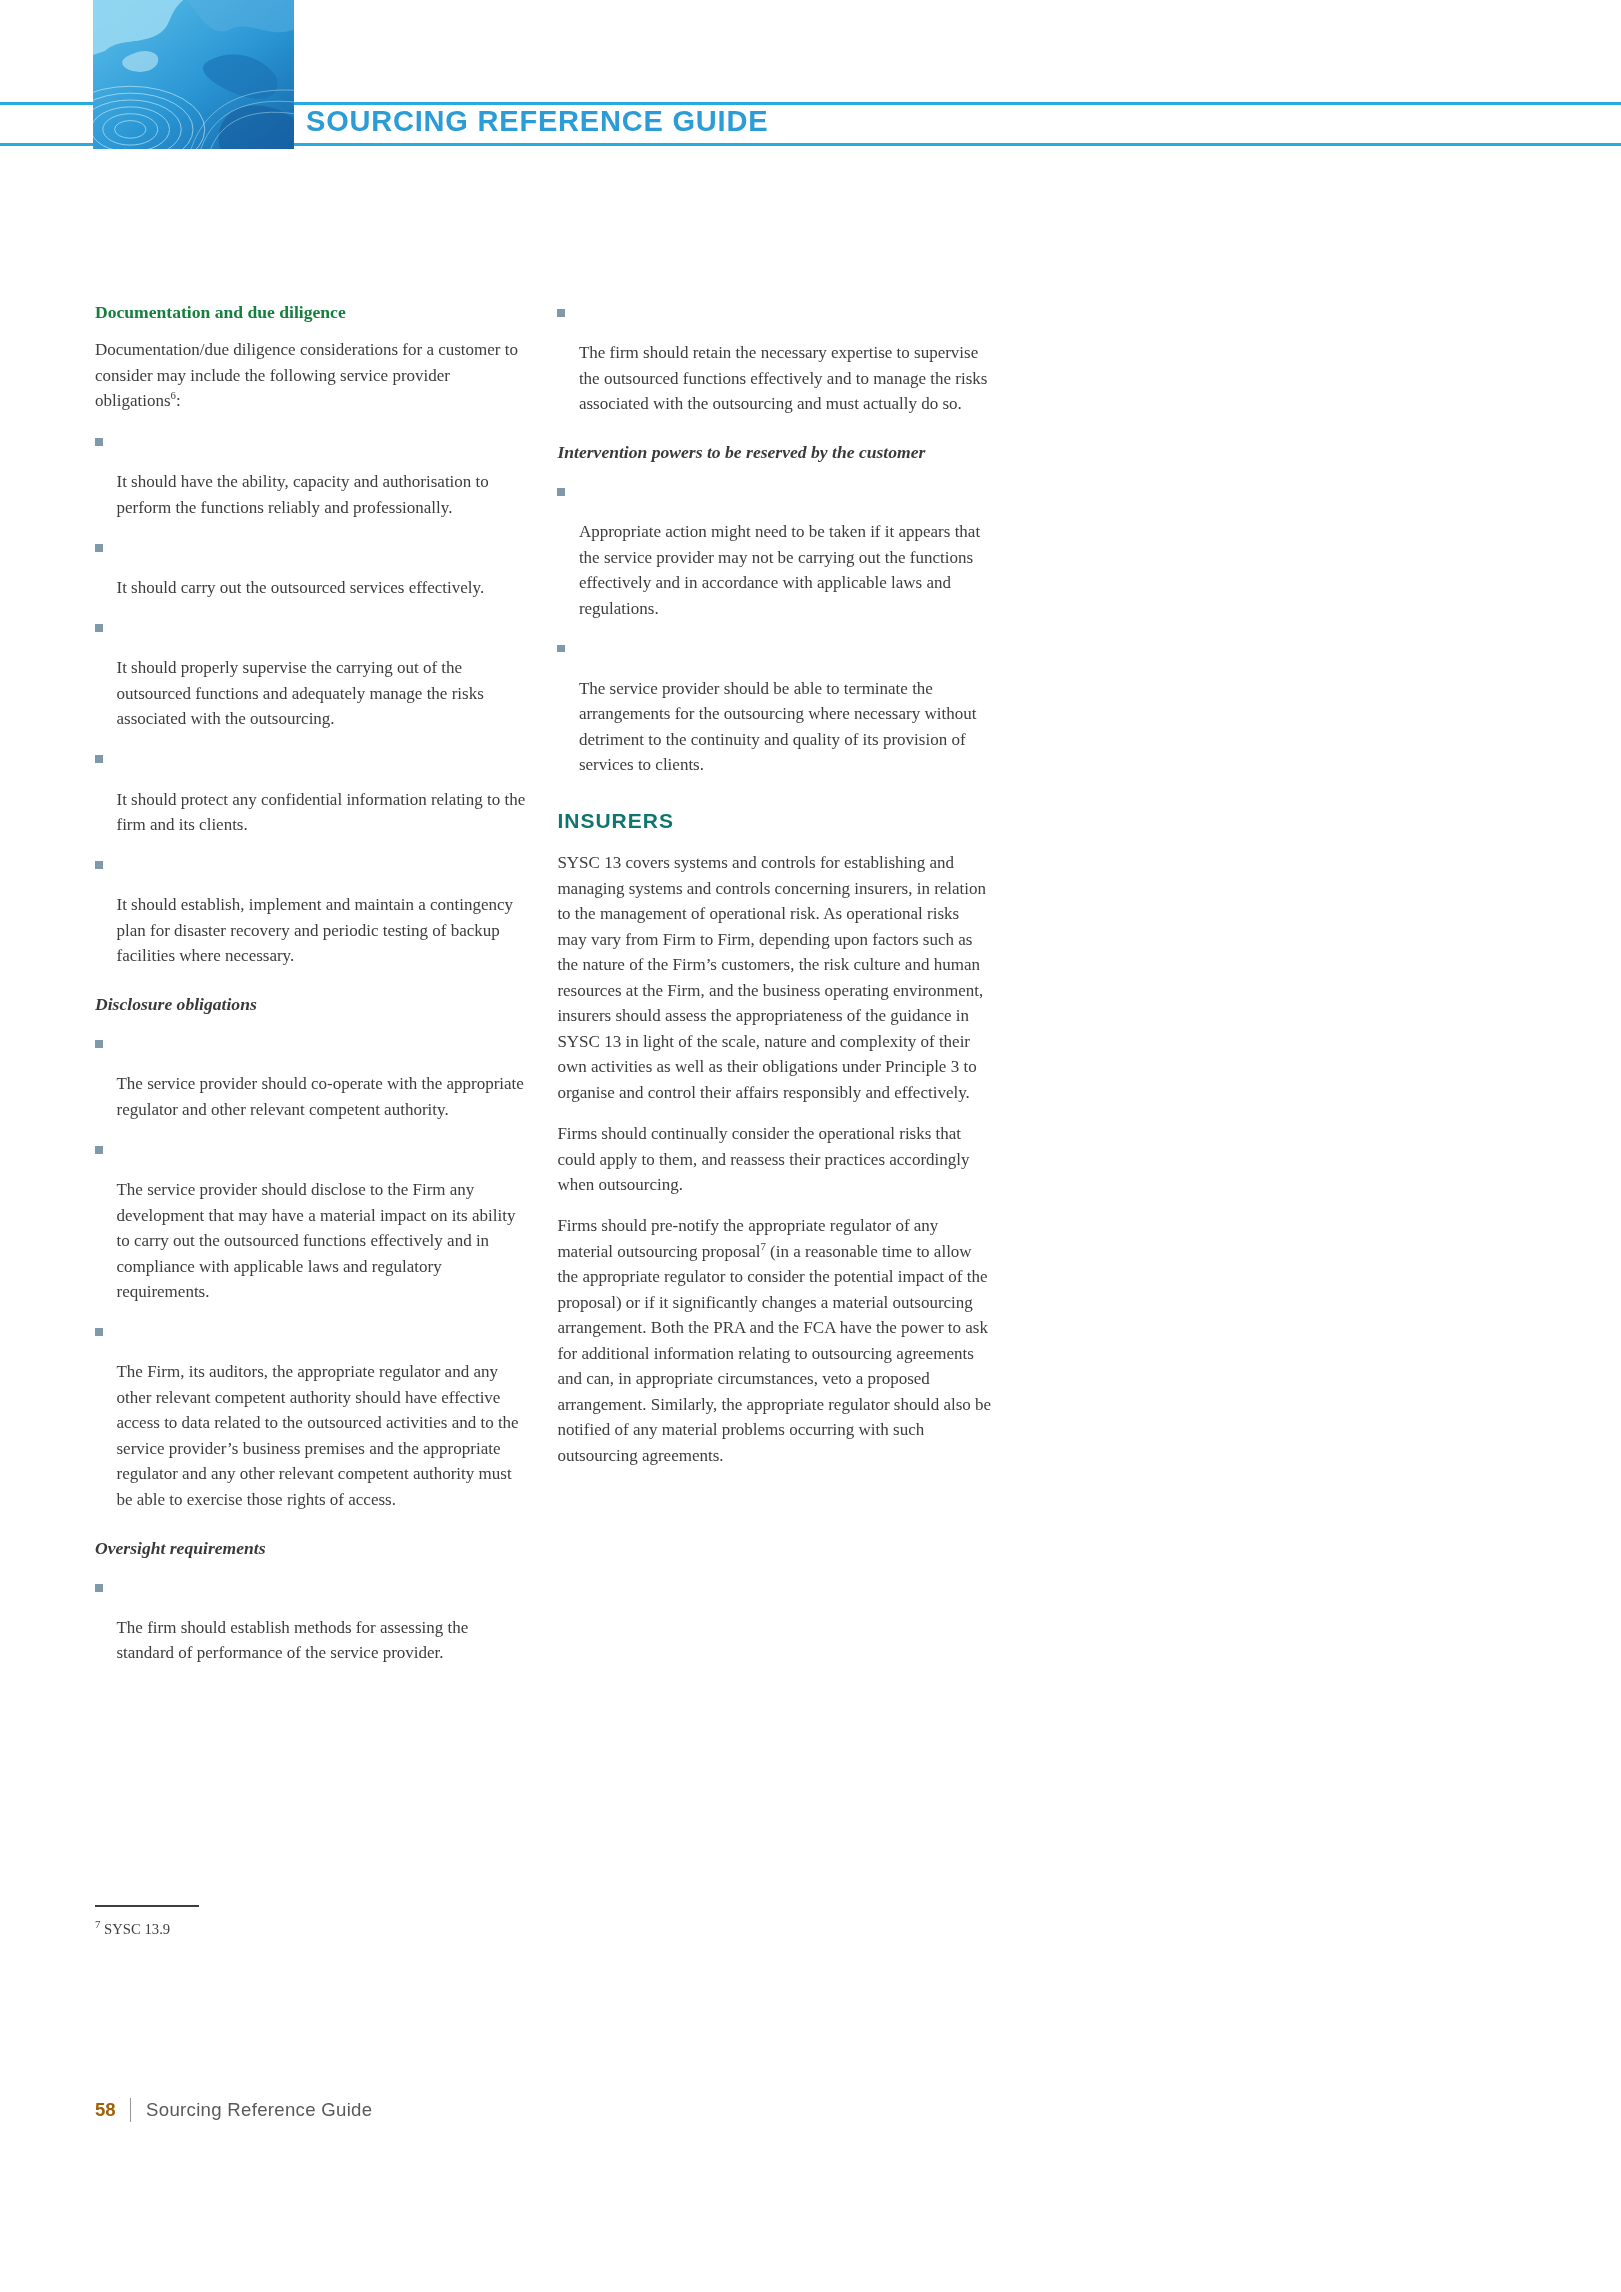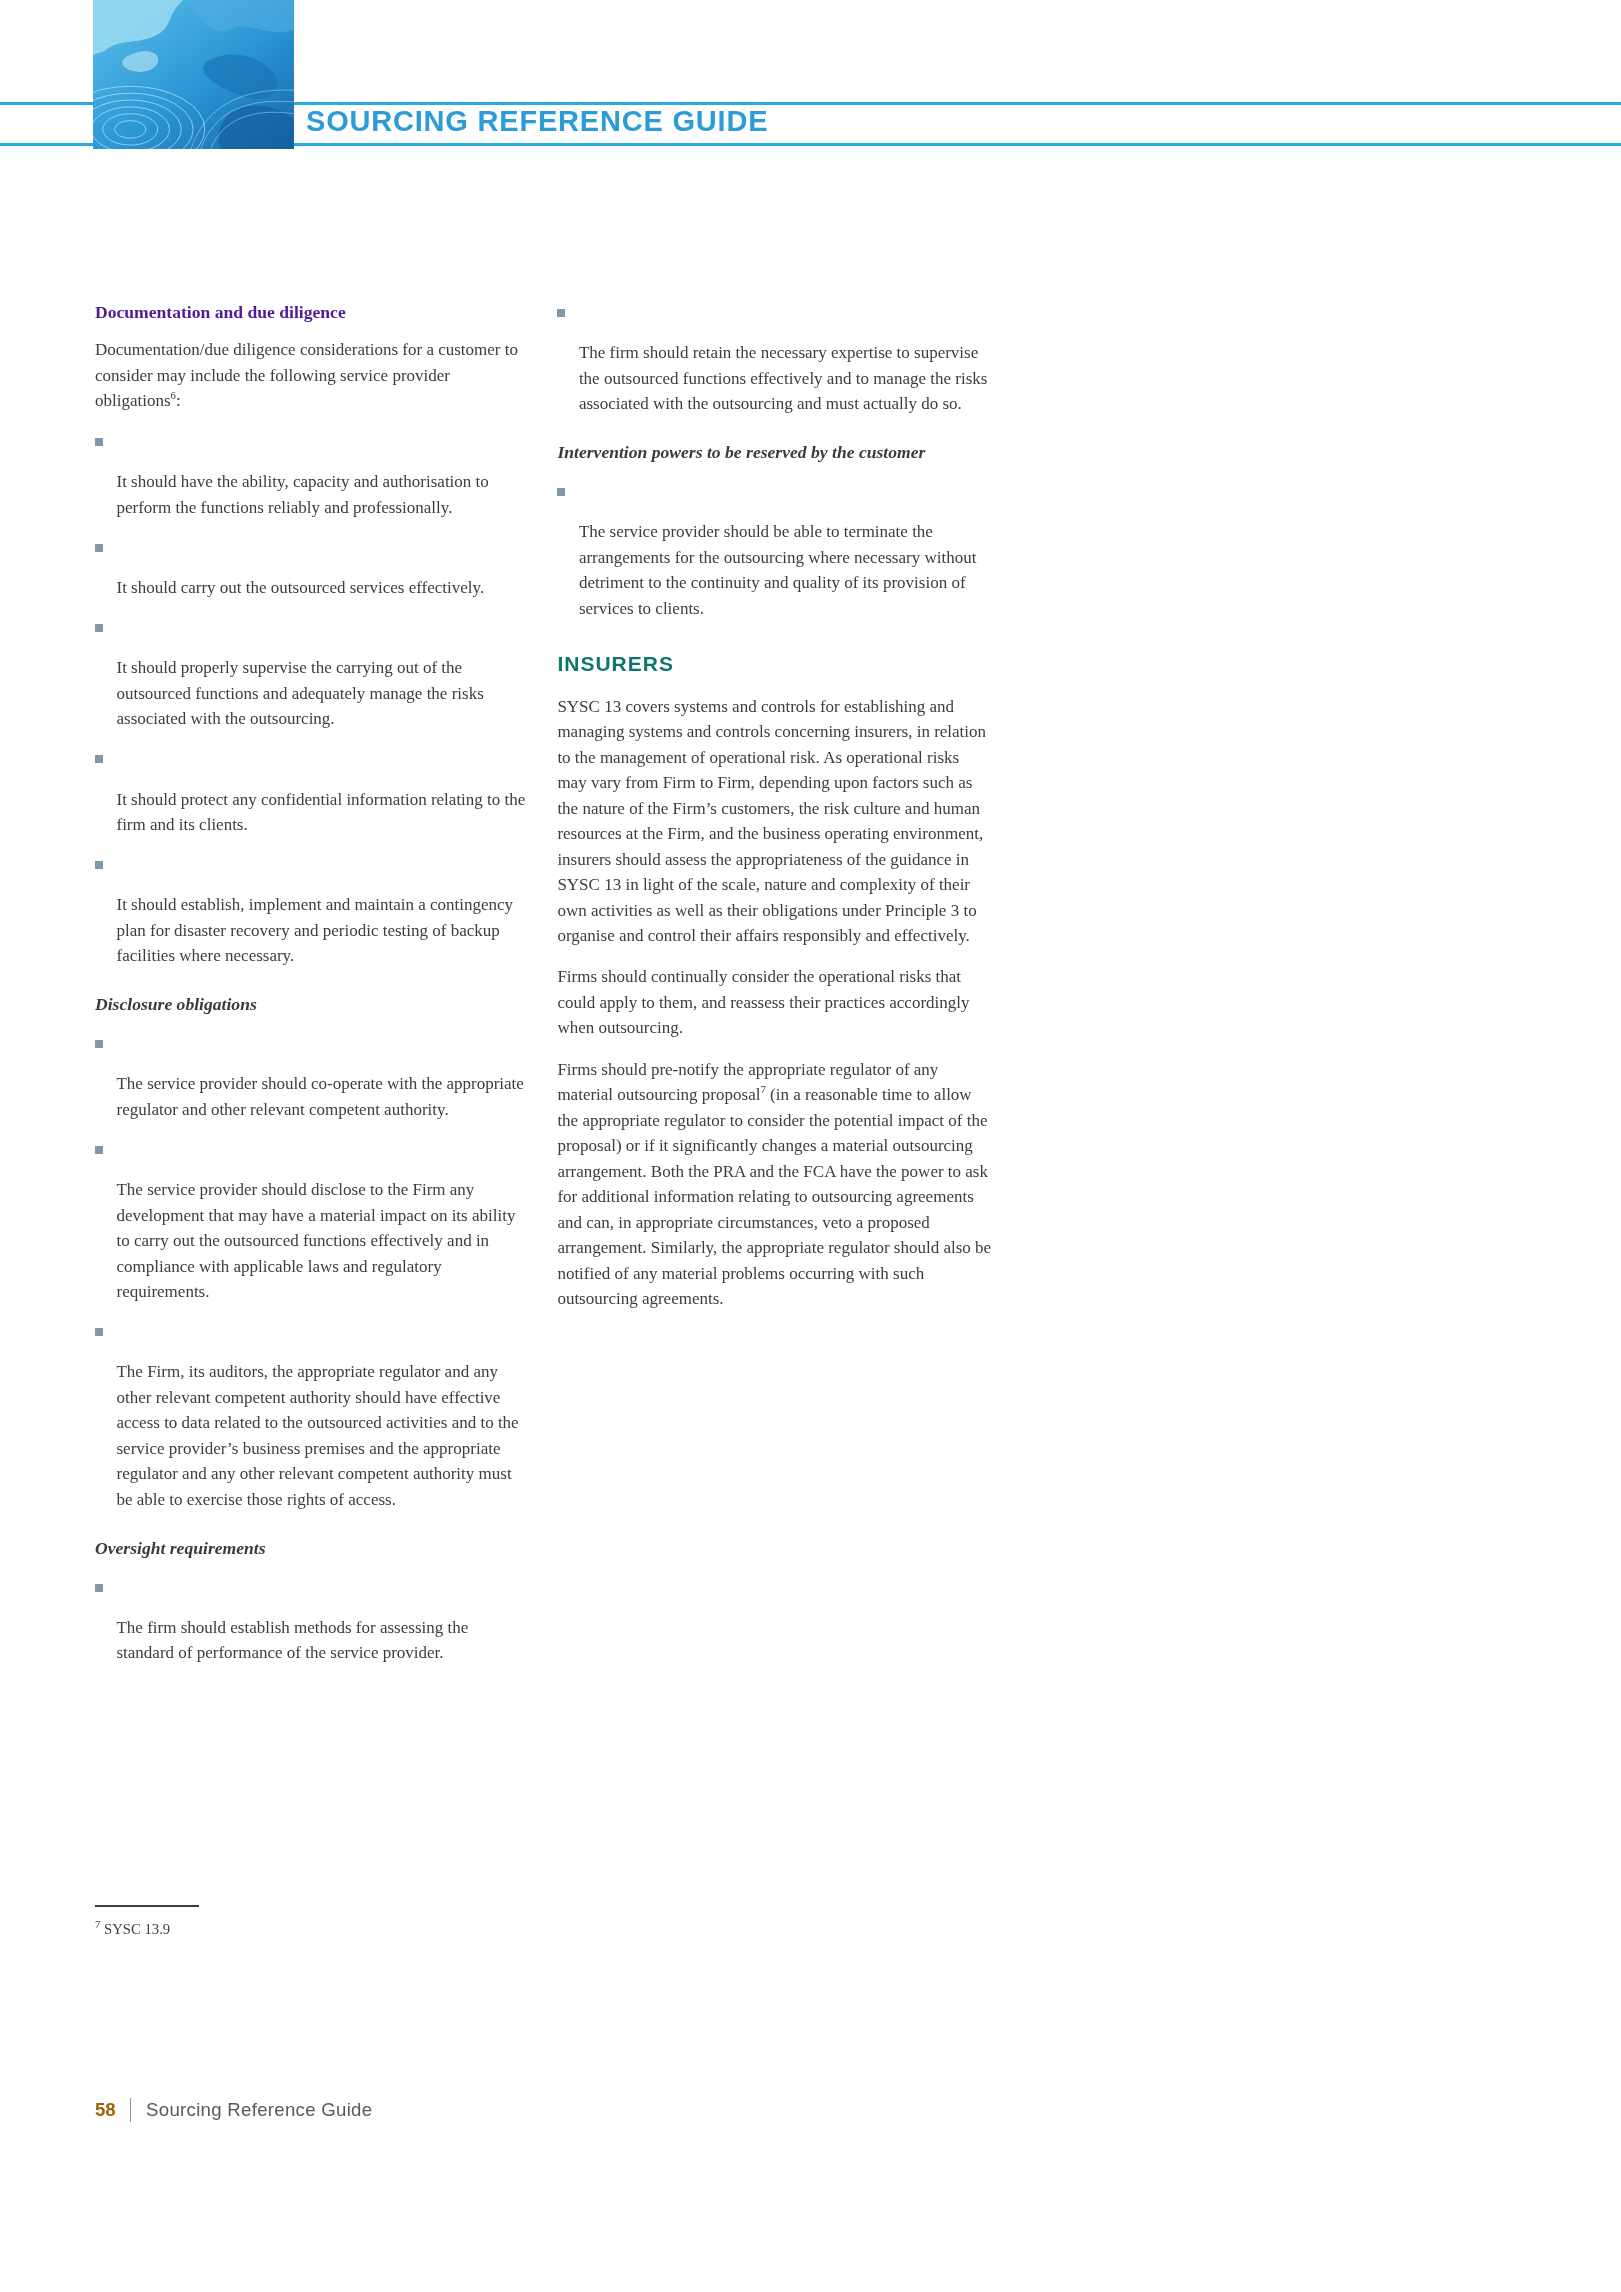--- a/index.html
+++ b/index.html
@@ -59,21 +59,21 @@
     gap: 27.4px;
   }
   .col {
     width: 435px;
     flex: 0 0 435px;
   }
 
   .section-heading {
     font-size: 17.6px;
     font-weight: bold;
-    color: #4c1d95;
+    color: #15803d;
     margin: 0 0 11.8px 0;
     line-height: 25.5px;
   }
   .italic-heading {
     font-size: 17.6px;
     font-weight: bold;
     font-style: italic;
     color: #3a3a3a;
     margin: 23.5px 0 13.7px 0;
     line-height: 25.5px;
@@ -270,20 +270,24 @@
         <span class="sq"></span>
         <span class="bt">The firm should retain the necessary expertise to supervise the outsourced functions effectively and to manage the risks associated with the outsourcing and must actually do so.</span>
       </li>
     </ul>
 
     <h4 class="italic-heading">Intervention powers to be reserved by the customer</h4>
 
     <ul class="bullets">
       <li>
         <span class="sq"></span>
+        <span class="bt">Appropriate action might need to be taken if it appears that the service provider may not be carrying out the functions effectively and in accordance with applicable laws and regulations.</span>
+      </li>
+      <li>
+        <span class="sq"></span>
         <span class="bt">The service provider should be able to terminate the arrangements for the outsourcing where necessary without detriment to the continuity and quality of its provision of services to clients.</span>
       </li>
     </ul>
 
     <h2 class="insurers-heading">INSURERS</h2>
 
     <p class="para">SYSC 13 covers systems and controls for establishing and managing systems and controls concerning insurers, in relation to the management of operational risk. As operational risks may vary from Firm to Firm, depending upon factors such as the nature of the Firm’s customers, the risk culture and human resources at the Firm, and the business operating environment, insurers should assess the appropriateness of the guidance in SYSC 13 in light of the scale, nature and complexity of their own activities as well as their obligations under Principle 3 to organise and control their affairs responsibly and effectively.</p>
 
     <p class="para">Firms should continually consider the operational risks that could apply to them, and reassess their practices accordingly when outsourcing.</p>
 

